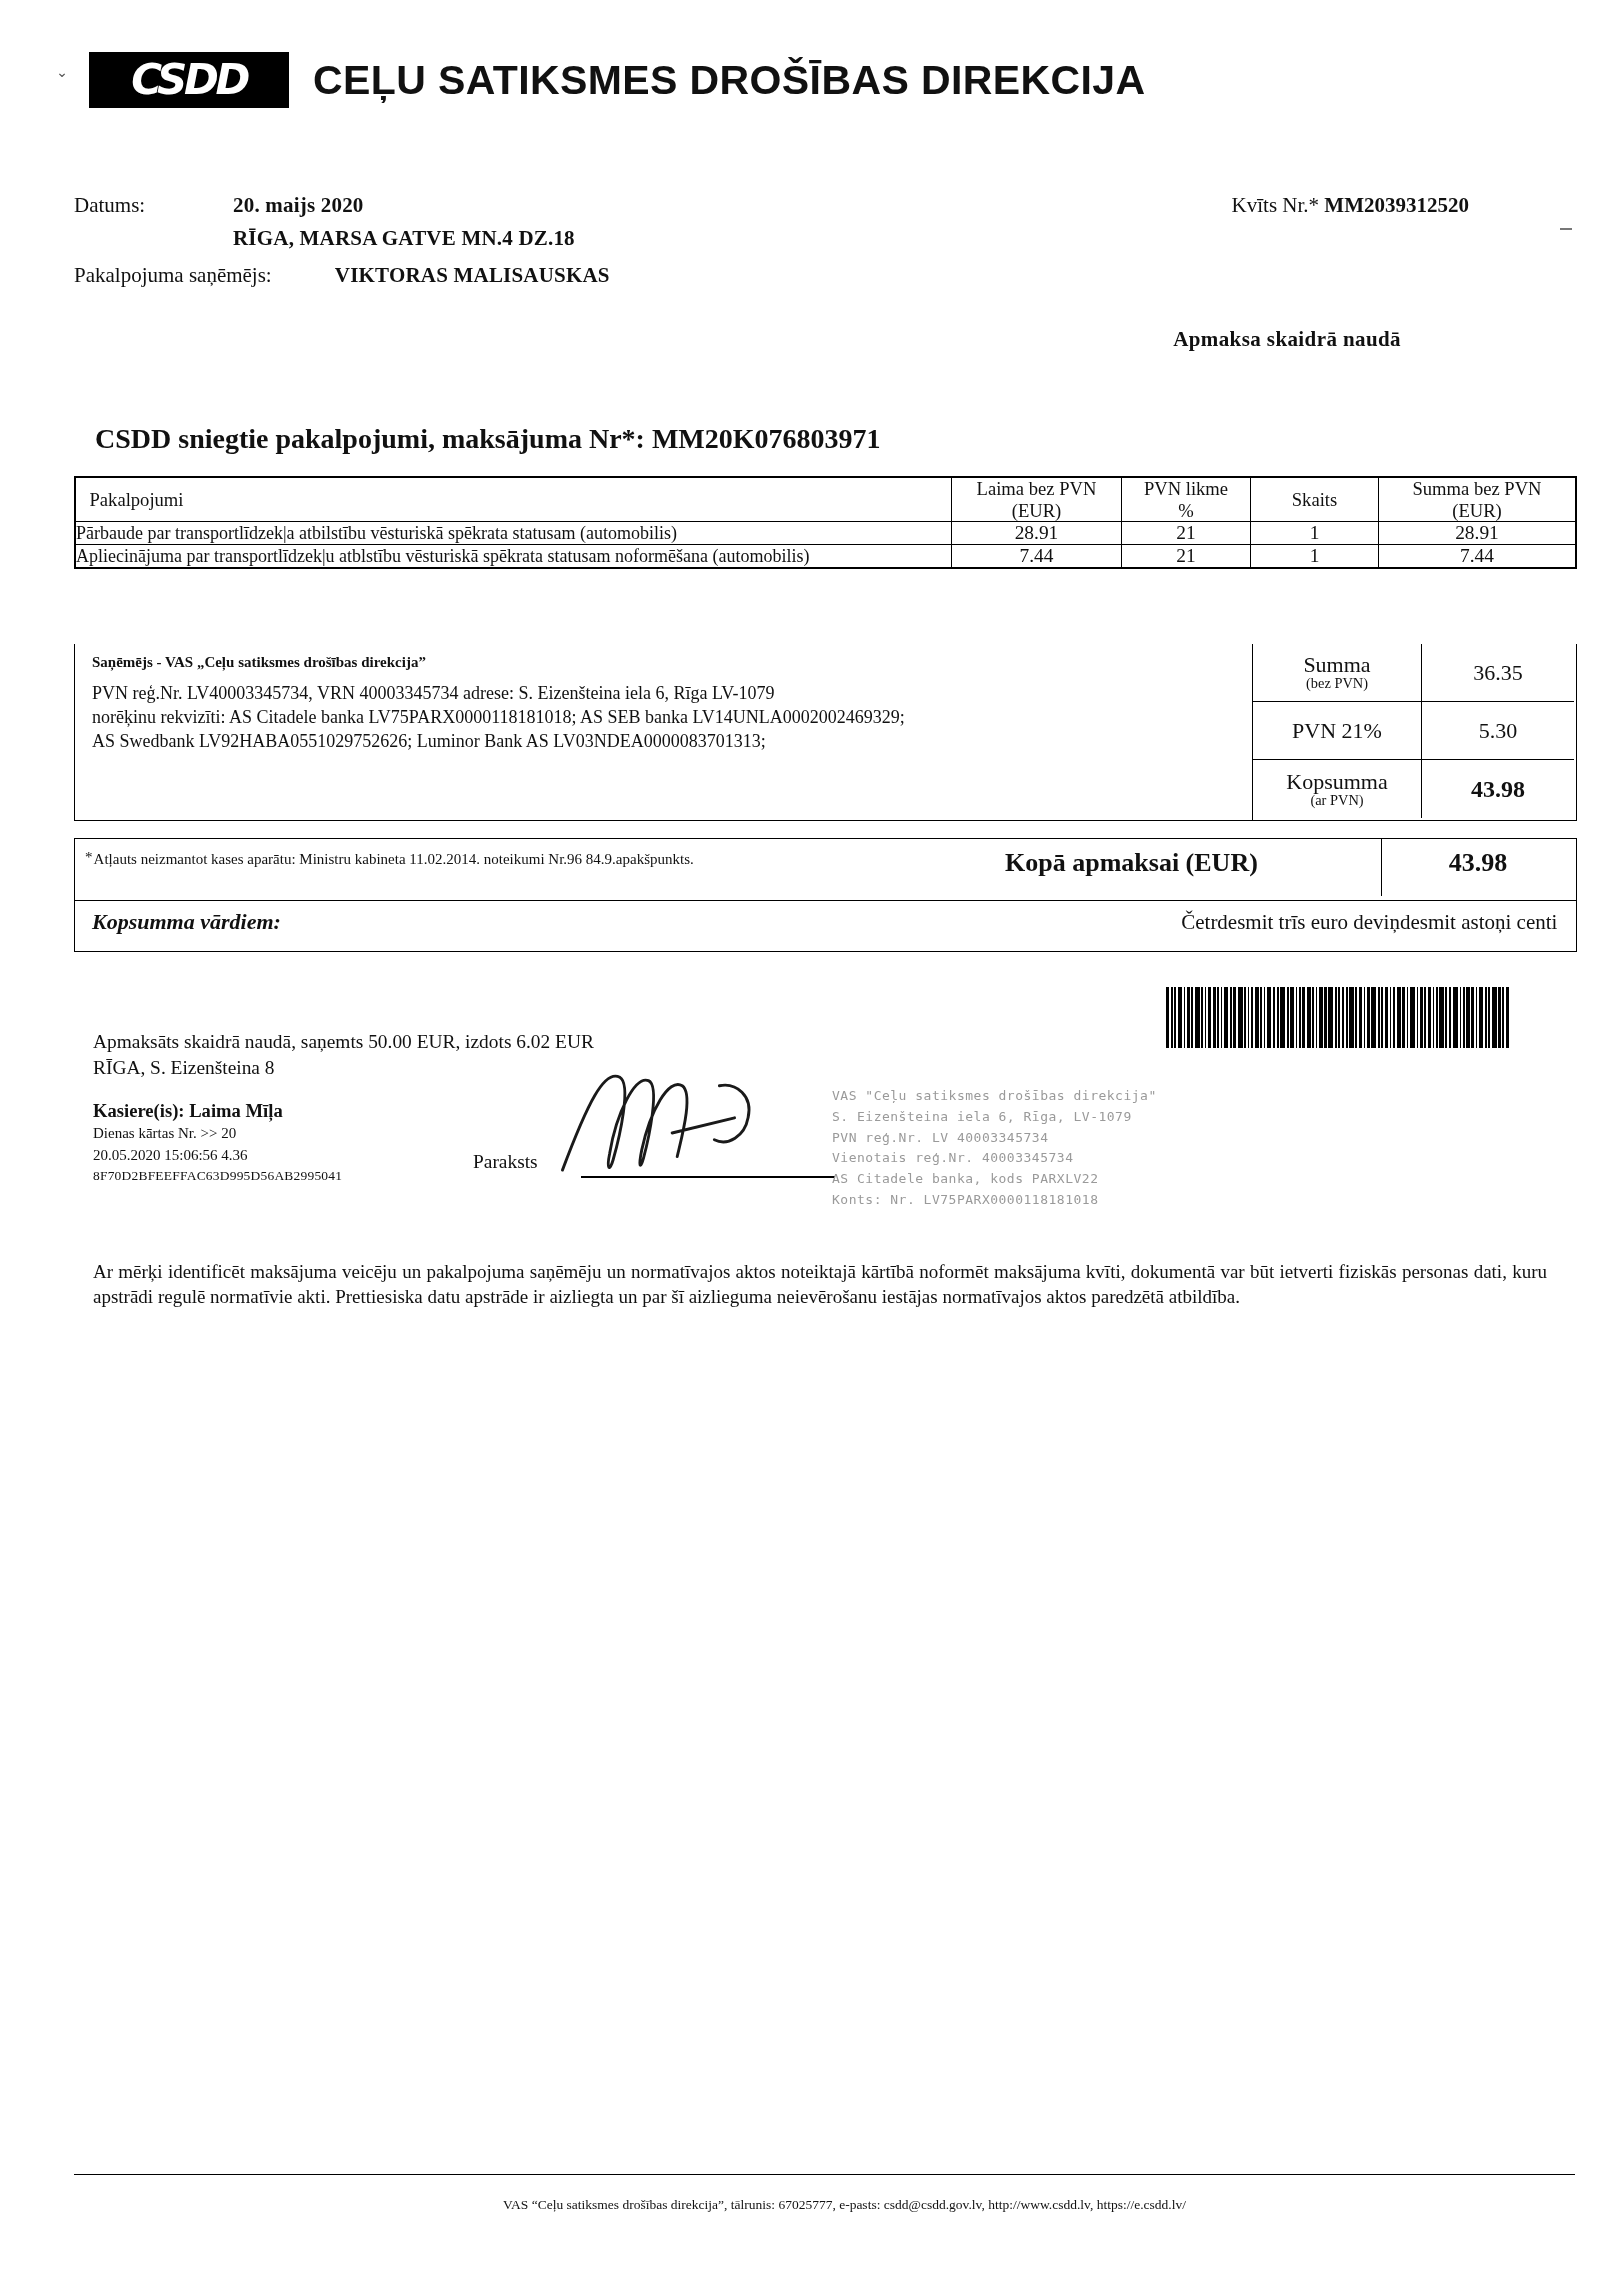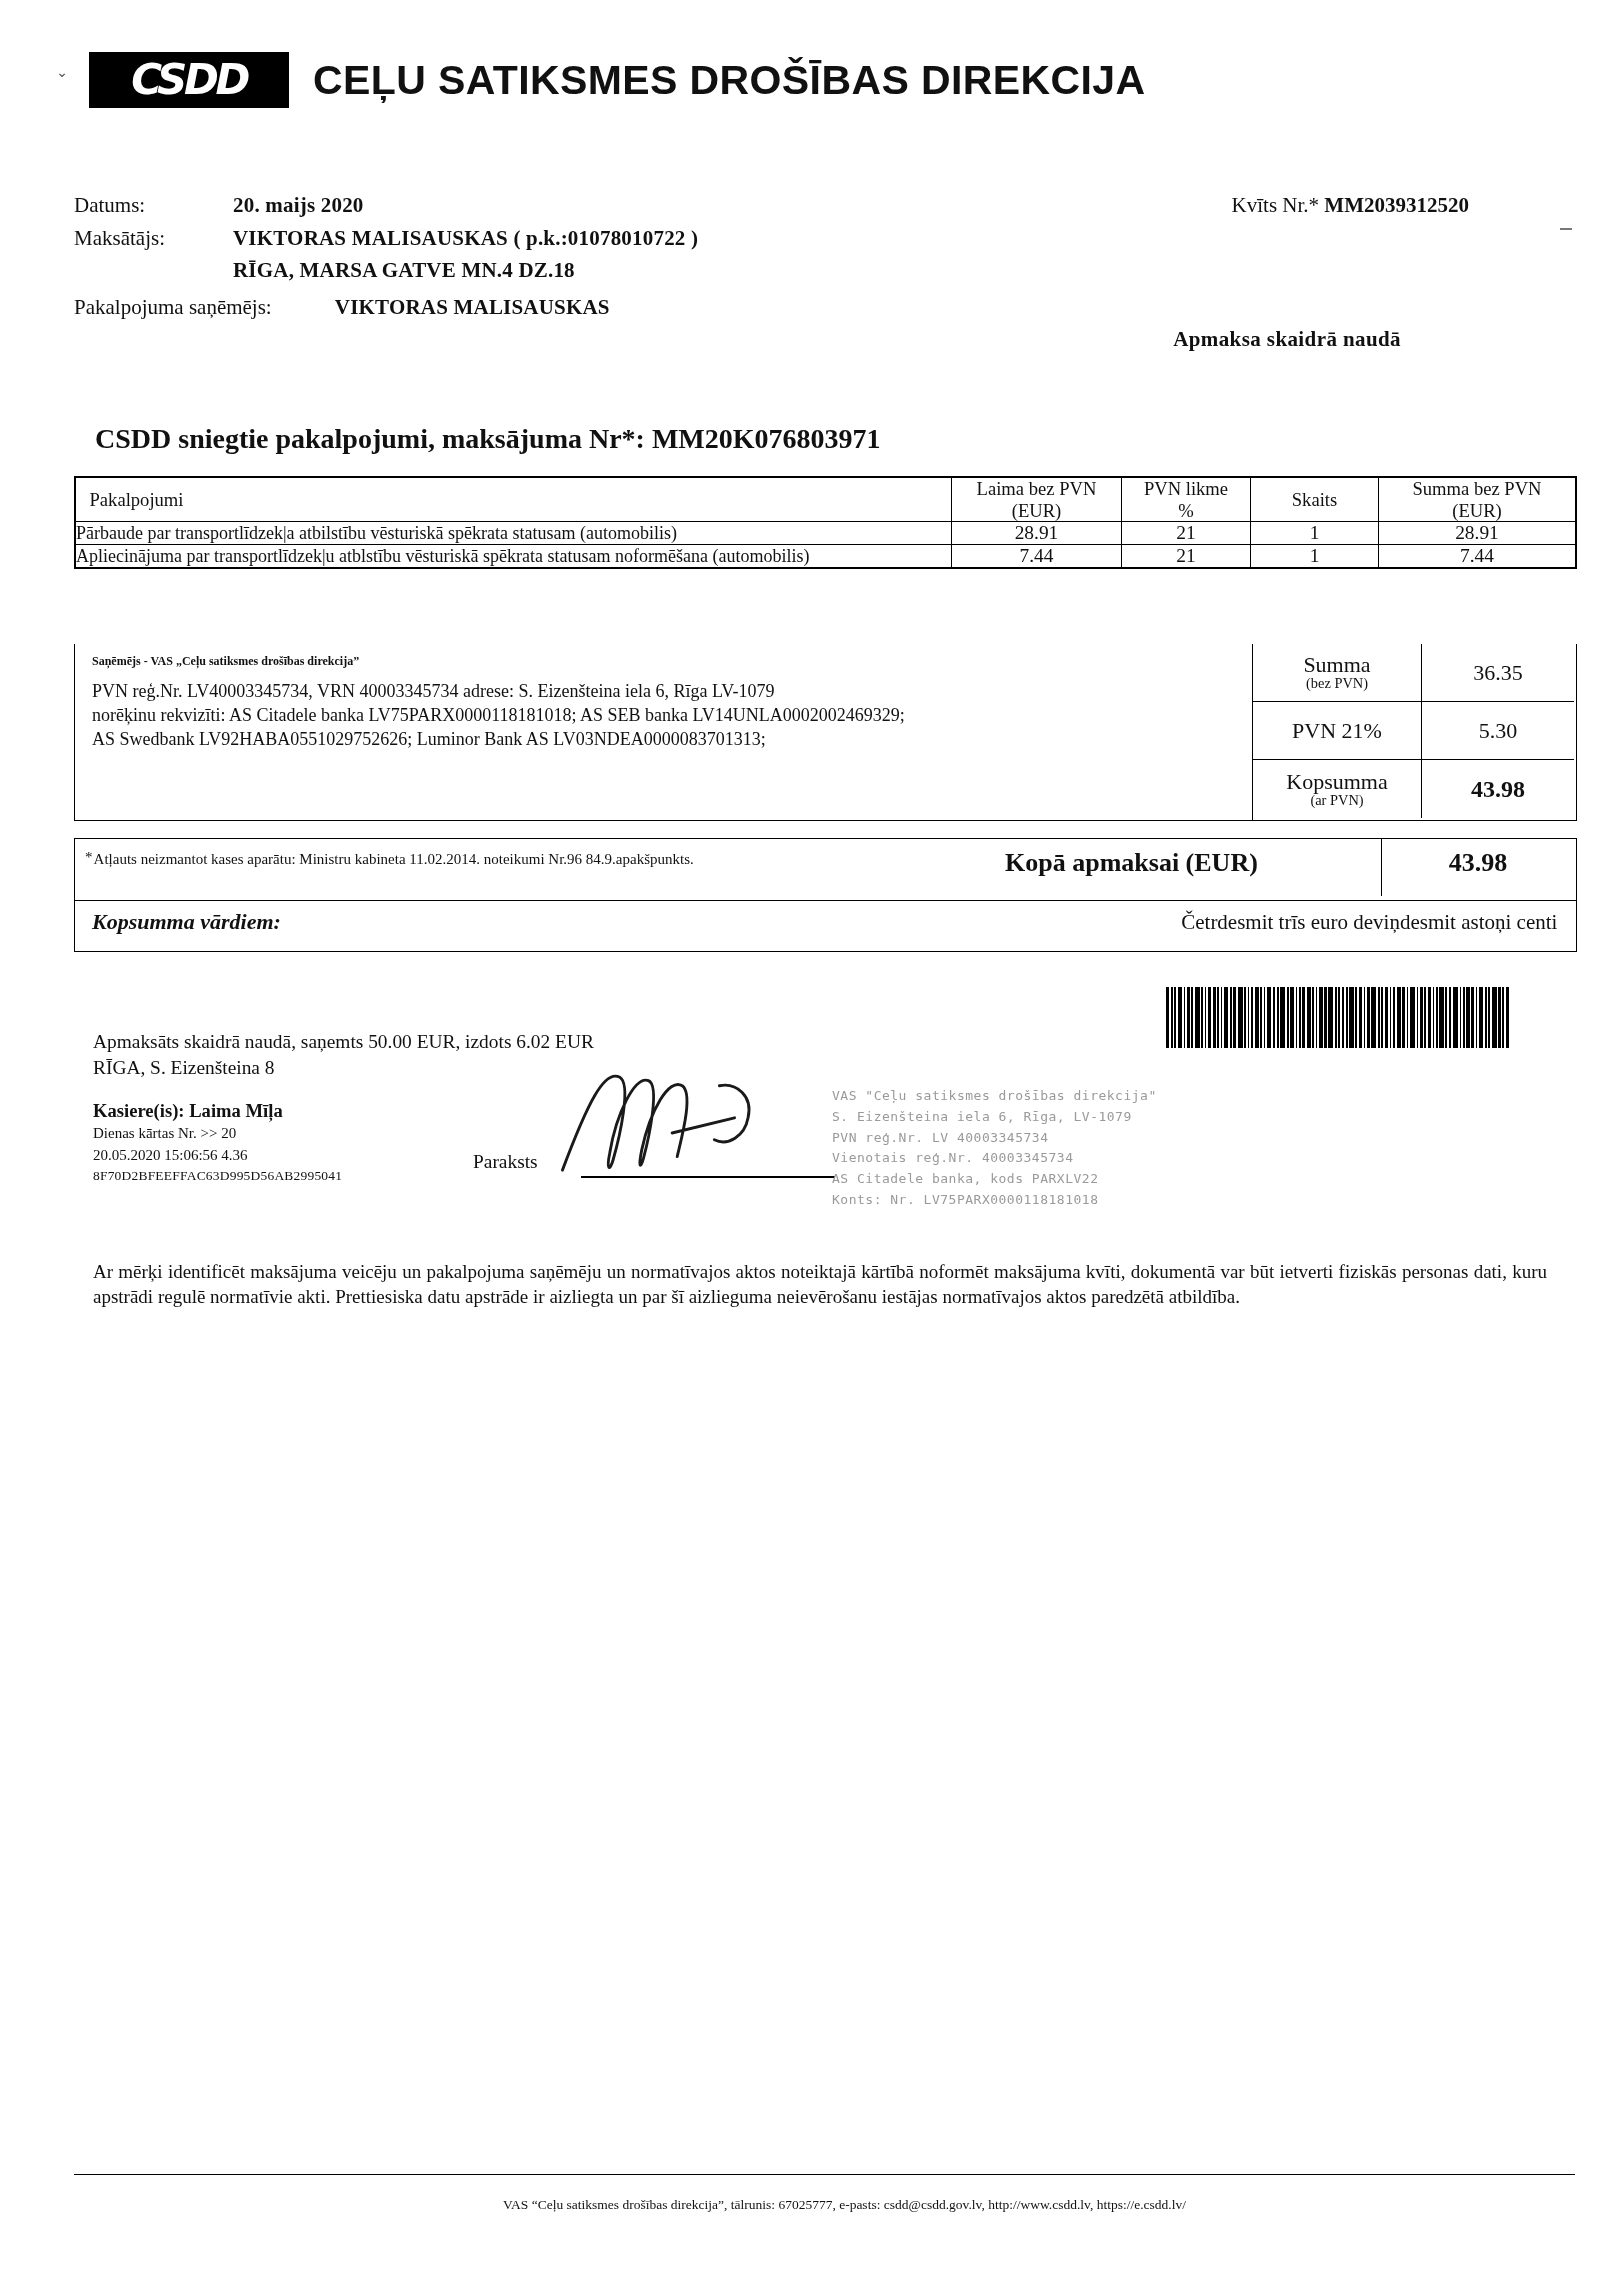--- a/index.html
+++ b/index.html
@@ -197,21 +197,21 @@
   .lower-left {
     position: absolute;
     left: 0; top: 0;
     width: 1178px;
     height: 100%;
     padding: 10px 12px 0 17px;
     box-sizing: border-box;
     border-right: 0.8px solid #000;
   }
   .recv-title {
-    font-size: 12px;
+    font-size: 15px;
     font-weight: 700;
     margin-bottom: 11px;
   }
   .recv-line {
     font-size: 18px;
     line-height: 1.33;
   }
   .totals {
     position: absolute;
     left: 1178px;
@@ -436,24 +436,20 @@
     <div class="logo-box">
       <span class="logo-text">CSDD</span>
     </div>
     <div class="org-title">CEĻU SATIKSMES DROŠĪBAS DIREKCIJA</div>
   </div>
 
   <div class="meta">
     <div class="row">
       <div class="lbl">Datums:</div>
       <div class="val">20. maijs 2020</div>
-    </div>
-    <div class="row">
-      <div class="lbl">Maksātājs:</div>
-      <div class="val">VIKTORAS MALISAUSKAS ( p.k.:01078010722 )</div>
     </div>
     <div class="row">
       <div class="lbl"></div>
       <div class="val">RĪGA, MARSA GATVE  MN.4 DZ.18</div>
     </div>
     <div class="recipient-row">
       <div class="lbl">Pakalpojuma saņēmējs:</div>
       <div class="val indent">VIKTORAS MALISAUSKAS</div>
     </div>
     <div class="kvits">

